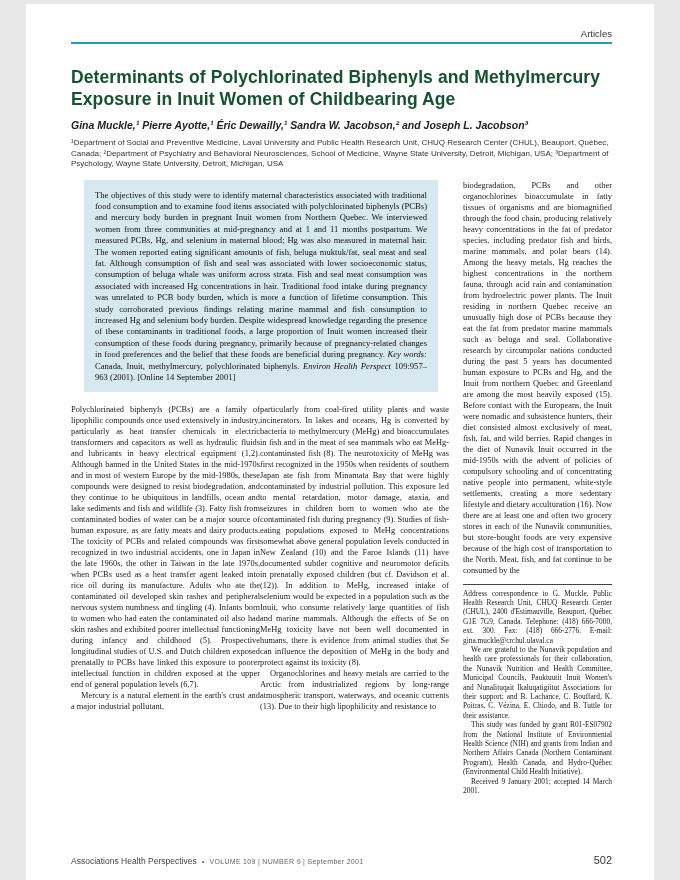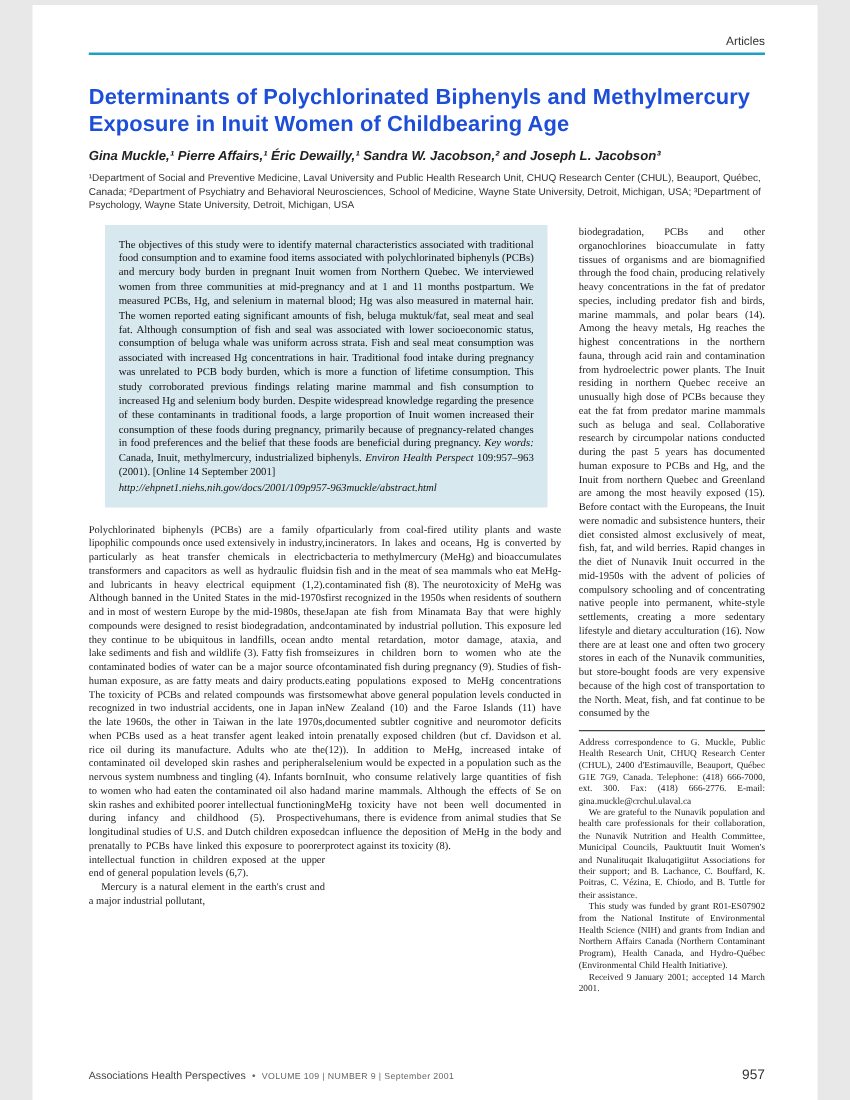--- a/index.html
+++ b/index.html
@@ -14,21 +14,21 @@
     padding: 24px 42px 18px 45px;
     display: flex; flex-direction: column;
     overflow: hidden;
   }
   
   .hdr { text-align: right; font-family: "Liberation Sans", sans-serif;
          font-size: 9.5px; color: #333; padding-bottom: 3px; }
   .hdr-rule { border: 0; border-top: 2.5px solid #1E9FC6; margin: 0 0 2px 0; }
   
   .title { font-family: "Liberation Sans", sans-serif; font-weight: bold;
-           font-size: 17.5px; line-height: 22px; color: #1d4ed8;
+           font-size: 17.5px; line-height: 22px; color: #14532d;
            margin-top: 20px; letter-spacing: 0.1px; }
   .authors { font-family: "Liberation Sans", sans-serif; font-style: italic;
              font-weight: bold; font-size: 10.5px; color: #222; margin-top: 9px; }
   .affils { font-family: "Liberation Sans", sans-serif; font-size: 8px;
             line-height: 10.5px; color: #333; margin-top: 7px; }
   
   .main { display: flex; margin-top: 10px; height: 662px; gap: 14px; }
   .left23 { width: 390px; display: flex; flex-direction: column; }
   .abstract-box { background: #D7E8EE; width: 354px; margin-left: 13px;
                   padding: 10px 11px 9px 11px; font-size: 8.6px;
@@ -58,42 +58,42 @@
 <body>
 
 <div class="page">
 
   <div class="hdr">
     <span>Articles</span>
   </div>
   <hr class="hdr-rule">
 
   <h1 class="title">Determinants of Polychlorinated Biphenyls and Methylmercury Exposure in Inuit Women of Childbearing Age</h1>
-  <div class="authors">Gina Muckle,¹ Pierre Affairs,¹ Éric Dewailly,¹ Sandra W. Jacobson,² and Joseph L. Jacobson³</div>
+  <div class="authors">Gina Muckle,¹ Pierre Ayotte,¹ Éric Dewailly,¹ Sandra W. Jacobson,² and Joseph L. Jacobson³</div>
   <div class="affils">¹Department of Social and Preventive Medicine, Laval University and Public Health Research Unit, CHUQ Research Center (CHUL), Beauport, Québec, Canada; ²Department of Psychiatry and Behavioral Neurosciences, School of Medicine, Wayne State University, Detroit, Michigan, USA; ³Department of Psychology, Wayne State University, Detroit, Michigan, USA</div>
 
   <div class="main">
 
     <div class="left23">
       <div class="abstract-box">
         <span>The objectives of this study were to identify maternal characteristics associated with traditional food consumption and to examine food items associated with polychlorinated biphenyls (PCBs) and mercury body burden in pregnant Inuit women from Northern Quebec. We interviewed women from three communities at mid-pregnancy and at 1 and 11 months postpartum. We measured PCBs, Hg, and selenium in maternal blood; Hg was also measured in maternal hair. The women reported eating significant amounts of fish, beluga muktuk/fat, seal meat and seal fat. Although consumption of fish and seal was associated with lower socioeconomic status, consumption of beluga whale was uniform across strata. Fish and seal meat consumption was associated with increased Hg concentrations in hair. Traditional food intake during pregnancy was unrelated to PCB body burden, which is more a function of lifetime consumption. This study corroborated previous findings relating marine mammal and fish consumption to increased Hg and selenium body burden. Despite widespread knowledge regarding the presence of these contaminants in traditional foods, a large proportion of Inuit women increased their consumption of these foods during pregnancy, primarily because of pregnancy-related changes in food preferences and the belief that these foods are beneficial during pregnancy.</span>
         <span class="ital">Key words:</span>
-        <span>Canada, Inuit, methylmercury, industrialized biphenyls.</span>
+        <span>Canada, Inuit, methylmercury, polychlorinated biphenyls.</span>
         <span class="ital">Environ Health Perspect</span>
         <span>109:957–963 (2001). [Online 14 September 2001]</span>
-        <div class="abstract-url">http://ehpnet1.niehs.nih.gov/docs/2001/109p957-963muckle/abstract.html</div>
       </div>
 
       <div class="twocol">
         <div class="col">
           <p>Polychlorinated biphenyls (PCBs) are a family of lipophilic compounds once used extensively in industry, particularly as heat transfer chemicals in electric transformers and capacitors as well as hydraulic fluids and lubricants in heavy electrical equipment (1,2). Although banned in the United States in the mid-1970s and in most of western Europe by the mid-1980s, these compounds were designed to resist biodegradation, and they continue to be ubiquitous in landfills, ocean and lake sediments and fish and wildlife (3). Fatty fish from contaminated bodies of water can be a major source of human exposure, as are fatty meats and dairy products. The toxicity of PCBs and related compounds was first recognized in two industrial accidents, one in Japan in the late 1960s, the other in Taiwan in the late 1970s, when PCBs used as a heat transfer agent leaked into rice oil during its manufacture. Adults who ate the contaminated oil developed skin rashes and peripheral nervous system numbness and tingling (4). Infants born to women who had eaten the contaminated oil also had skin rashes and exhibited poorer intellectual functioning during infancy and childhood (5). Prospective longitudinal studies of U.S. and Dutch children exposed prenatally to PCBs have linked this exposure to poorer intellectual function in children exposed at the upper end of general population levels (6,7).</p>
           <p class="indent">Mercury is a natural element in the earth's crust and a major industrial pollutant,</p>
         </div>
         <div class="col">
           <p>particularly from coal-fired utility plants and waste incinerators. In lakes and oceans, Hg is converted by bacteria to methylmercury (MeHg) and bioaccumulates in fish and in the meat of sea mammals who eat MeHg-contaminated fish (8). The neurotoxicity of MeHg was first recognized in the 1950s when residents of southern Japan ate fish from Minamata Bay that were highly contaminated by industrial pollution. This exposure led to mental retardation, motor damage, ataxia, and seizures in children born to women who ate the contaminated fish during pregnancy (9). Studies of fish-eating populations exposed to MeHg concentrations somewhat above general population levels conducted in New Zealand (10) and the Faroe Islands (11) have documented subtler cognitive and neuromotor deficits in prenatally exposed children (but cf. Davidson et al. (12)). In addition to MeHg, increased intake of selenium would be expected in a population such as the Inuit, who consume relatively large quantities of fish and marine mammals. Although the effects of Se on MeHg toxicity have not been well documented in humans, there is evidence from animal studies that Se can influence the deposition of MeHg in the body and protect against its toxicity (8).</p>
+          <p class="indent">Organochlorines and heavy metals are carried to the Arctic from industrialized regions by long-range atmospheric transport, waterways, and oceanic currents (13). Due to their high lipophilicity and resistance to</p>
         </div>
       </div>
     </div>
 
     <div class="col3">
       <p class="bodytext">biodegradation, PCBs and other organochlorines bioaccumulate in fatty tissues of organisms and are biomagnified through the food chain, producing relatively heavy concentrations in the fat of predator species, including predator fish and birds, marine mammals, and polar bears (14). Among the heavy metals, Hg reaches the highest concentrations in the northern fauna, through acid rain and contamination from hydroelectric power plants. The Inuit residing in northern Quebec receive an unusually high dose of PCBs because they eat the fat from predator marine mammals such as beluga and seal. Collaborative research by circumpolar nations conducted during the past 5 years has documented human exposure to PCBs and Hg, and the Inuit from northern Quebec and Greenland are among the most heavily exposed (15). Before contact with the Europeans, the Inuit were nomadic and subsistence hunters, their diet consisted almost exclusively of meat, fish, fat, and wild berries. Rapid changes in the diet of Nunavik Inuit occurred in the mid-1950s with the advent of policies of compulsory schooling and of concentrating native people into permanent, white-style settlements, creating a more sedentary lifestyle and dietary acculturation (16). Now there are at least one and often two grocery stores in each of the Nunavik communities, but store-bought foods are very expensive because of the high cost of transportation to the North. Meat, fish, and fat continue to be consumed by the</p>
       <hr class="fn-rule">
       <div class="footnotes">
         <p>Address correspondence to G. Muckle, Public Health Research Unit, CHUQ Research Center (CHUL), 2400 d'Estimauville, Beauport, Québec G1E 7G9, Canada. Telephone: (418) 666-7000, ext. 300. Fax: (418) 666-2776. E-mail: gina.muckle@crchul.ulaval.ca</p>
         <p class="indent">We are grateful to the Nunavik population and health care professionals for their collaboration, the Nunavik Nutrition and Health Committee, Municipal Councils, Pauktuutit Inuit Women's and Nunalituqait Ikaluqatigiitut Associations for their support; and B. Lachance, C. Bouffard, K. Poitras, C. Vézina, E. Chiodo, and B. Tuttle for their assistance.</p>
@@ -101,16 +101,16 @@
         <p class="indent">Received 9 January 2001; accepted 14 March 2001.</p>
       </div>
     </div>
 
   </div>
 
   <div class="footer">
     <span class="journal">Associations Health Perspectives</span>
     <span class="bullet">•</span>
     <span class="issue">VOLUME 109 | NUMBER 9 | September 2001</span>
-    <span class="pagenum">957</span>
+    <span class="pagenum">502</span>
   </div>
 
 </div>
 
 </body></html>

